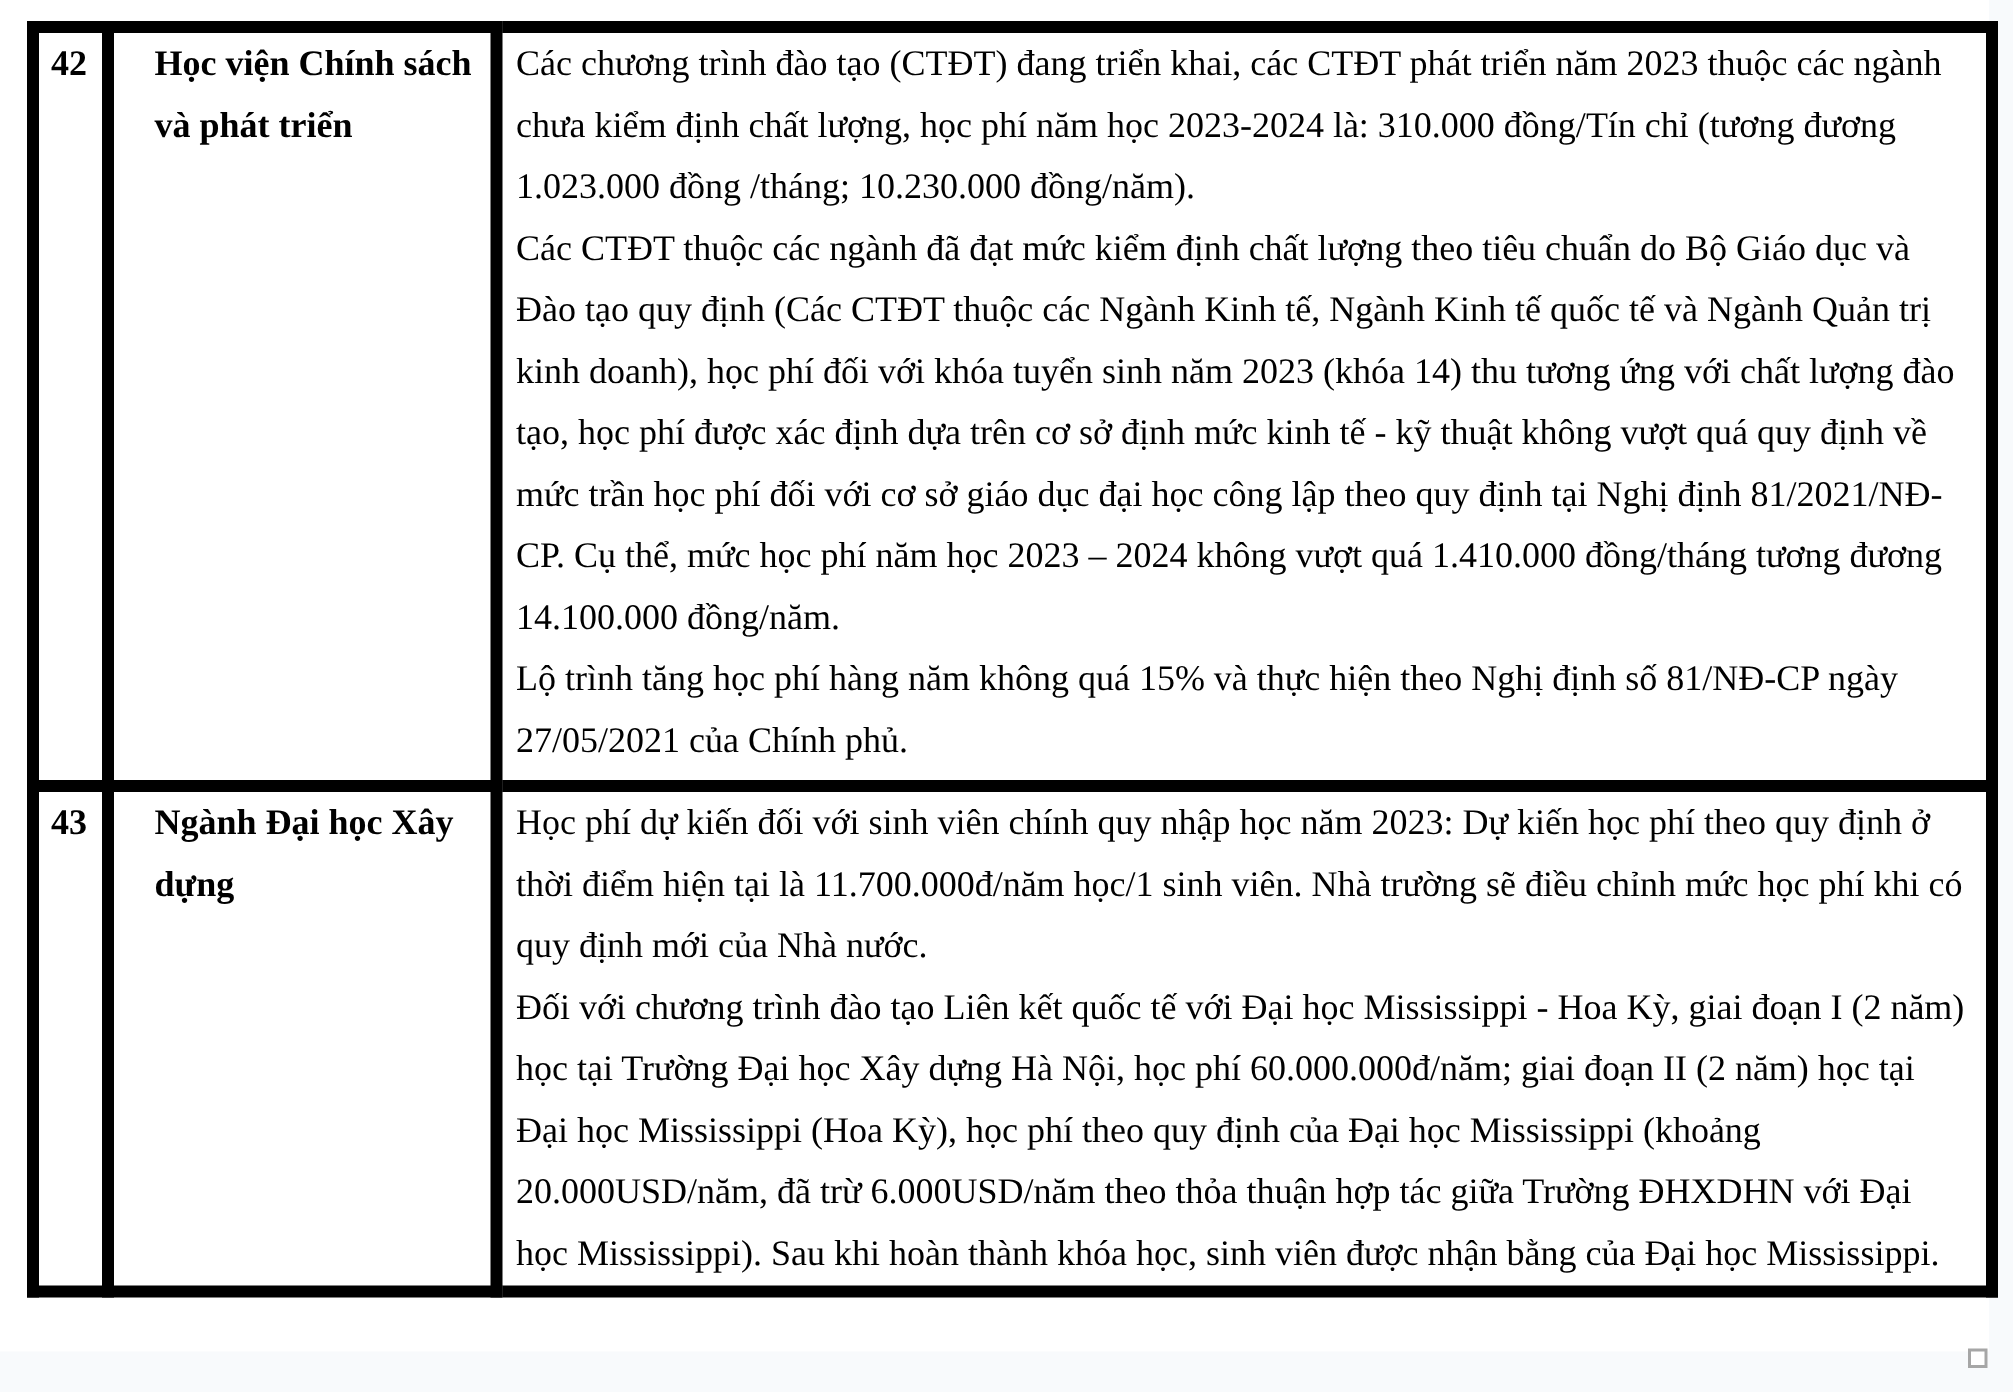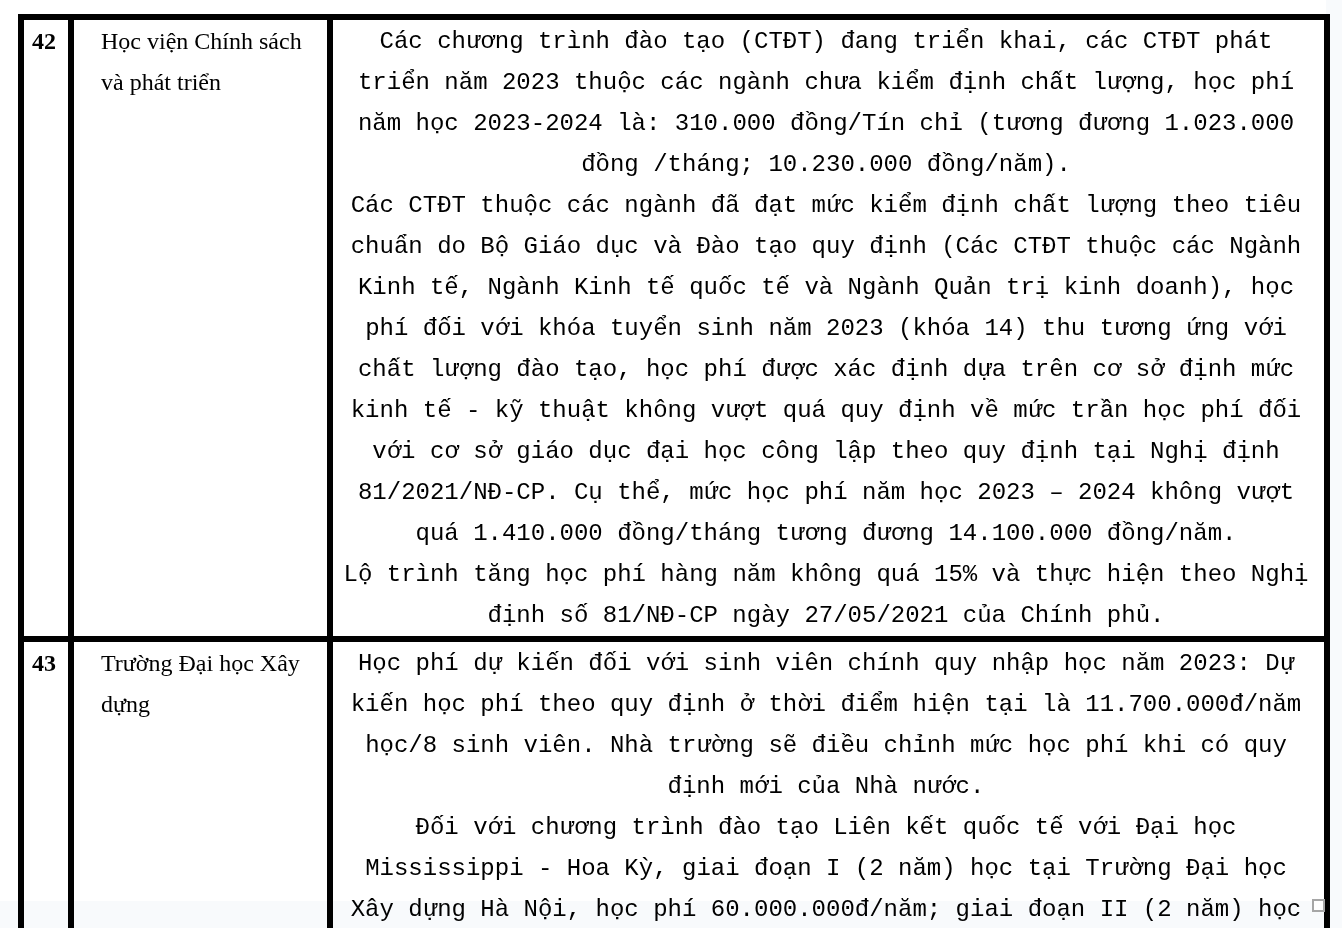--- a/index.html
+++ b/index.html
@@ -35,39 +35,38 @@
     position: absolute;
     left: 18px;
     top: 14px;
     width: 1306px;
     border-collapse: collapse;
     table-layout: fixed;
     font-size: 24px;
     line-height: 41px;
   }
   table.fee-table td {
-    border: 6px solid #000000;
+    border: 8px solid #000000;
     vertical-align: top;
     overflow: hidden;
   }
   td.cell-no {
     font-weight: bold;
     padding: 1px 4px 0 8px;
   }
   td.cell-name {
-    font-weight: normal;
+    font-weight: bold;
     padding: 1px 8px 0 27px;
   }
   td.cell-desc {
     padding: 1px 14px 0 9px;
   }
   .cell-desc p {
     margin: 0;
-    text-align: center;
-    font-family: Liberation Mono, monospace;
+    text-align: left;
   }
   tr.row-42 { height: 506px; }
   tr.row-43 { height: 330px; }
   .resize-handle {
     position: absolute;
     left: 1312px;
     top: 899px;
     width: 9px;
     height: 9px;
     background: #ffffff;
@@ -99,23 +98,23 @@
         <p>Các chương trình đào tạo (CTĐT) đang triển khai, các CTĐT phát triển năm 2023 thuộc các ngành chưa kiểm định chất lượng, học phí năm học 2023-2024 là: 310.000 đồng/Tín chỉ (tương đương 1.023.000 đồng /tháng; 10.230.000 đồng/năm).</p>
         <p>Các CTĐT thuộc các ngành đã đạt mức kiểm định chất lượng theo tiêu chuẩn do Bộ Giáo dục và Đào tạo quy định (Các CTĐT thuộc các Ngành Kinh tế, Ngành Kinh tế quốc tế và Ngành Quản trị kinh doanh), học phí đối với khóa tuyển sinh năm 2023 (khóa 14) thu tương ứng với chất lượng đào tạo, học phí được xác định dựa trên cơ sở định mức kinh tế - kỹ thuật không vượt quá quy định về mức trần học phí đối với cơ sở giáo dục đại học công lập theo quy định tại Nghị định 81/2021/NĐ-CP. Cụ thể, mức học phí năm học 2023 – 2024 không vượt quá 1.410.000 đồng/tháng tương đương 14.100.000 đồng/năm.</p>
         <p>Lộ trình tăng học phí hàng năm không quá 15% và thực hiện theo Nghị định số 81/NĐ-CP ngày 27/05/2021 của Chính phủ.</p>
       </td>
     </tr>
     <tr class="row-43">
       <td class="cell-no">
         <span>43</span>
       </td>
       <td class="cell-name">
-        <span>Trường Đại học Xây dựng</span>
+        <span>Ngành Đại học Xây dựng</span>
       </td>
       <td class="cell-desc">
-        <p>Học phí dự kiến đối với sinh viên chính quy nhập học năm 2023: Dự kiến học phí theo quy định ở thời điểm hiện tại là 11.700.000đ/năm học/8 sinh viên. Nhà trường sẽ điều chỉnh mức học phí khi có quy định mới của Nhà nước.</p>
+        <p>Học phí dự kiến đối với sinh viên chính quy nhập học năm 2023: Dự kiến học phí theo quy định ở thời điểm hiện tại là 11.700.000đ/năm học/1 sinh viên. Nhà trường sẽ điều chỉnh mức học phí khi có quy định mới của Nhà nước.</p>
         <p>Đối với chương trình đào tạo Liên kết quốc tế với Đại học Mississippi - Hoa Kỳ, giai đoạn I (2 năm) học tại Trường Đại học Xây dựng Hà Nội, học phí 60.000.000đ/năm; giai đoạn II (2 năm) học tại Đại học Mississippi (Hoa Kỳ), học phí theo quy định của Đại học Mississippi (khoảng 20.000USD/năm, đã trừ 6.000USD/năm theo thỏa thuận hợp tác giữa Trường ĐHXDHN với Đại học Mississippi). Sau khi hoàn thành khóa học, sinh viên được nhận bằng của Đại học Mississippi.</p>
       </td>
     </tr>
   </tbody>
 </table>
 
 <div class="resize-handle"></div>
 
 </body></html>

